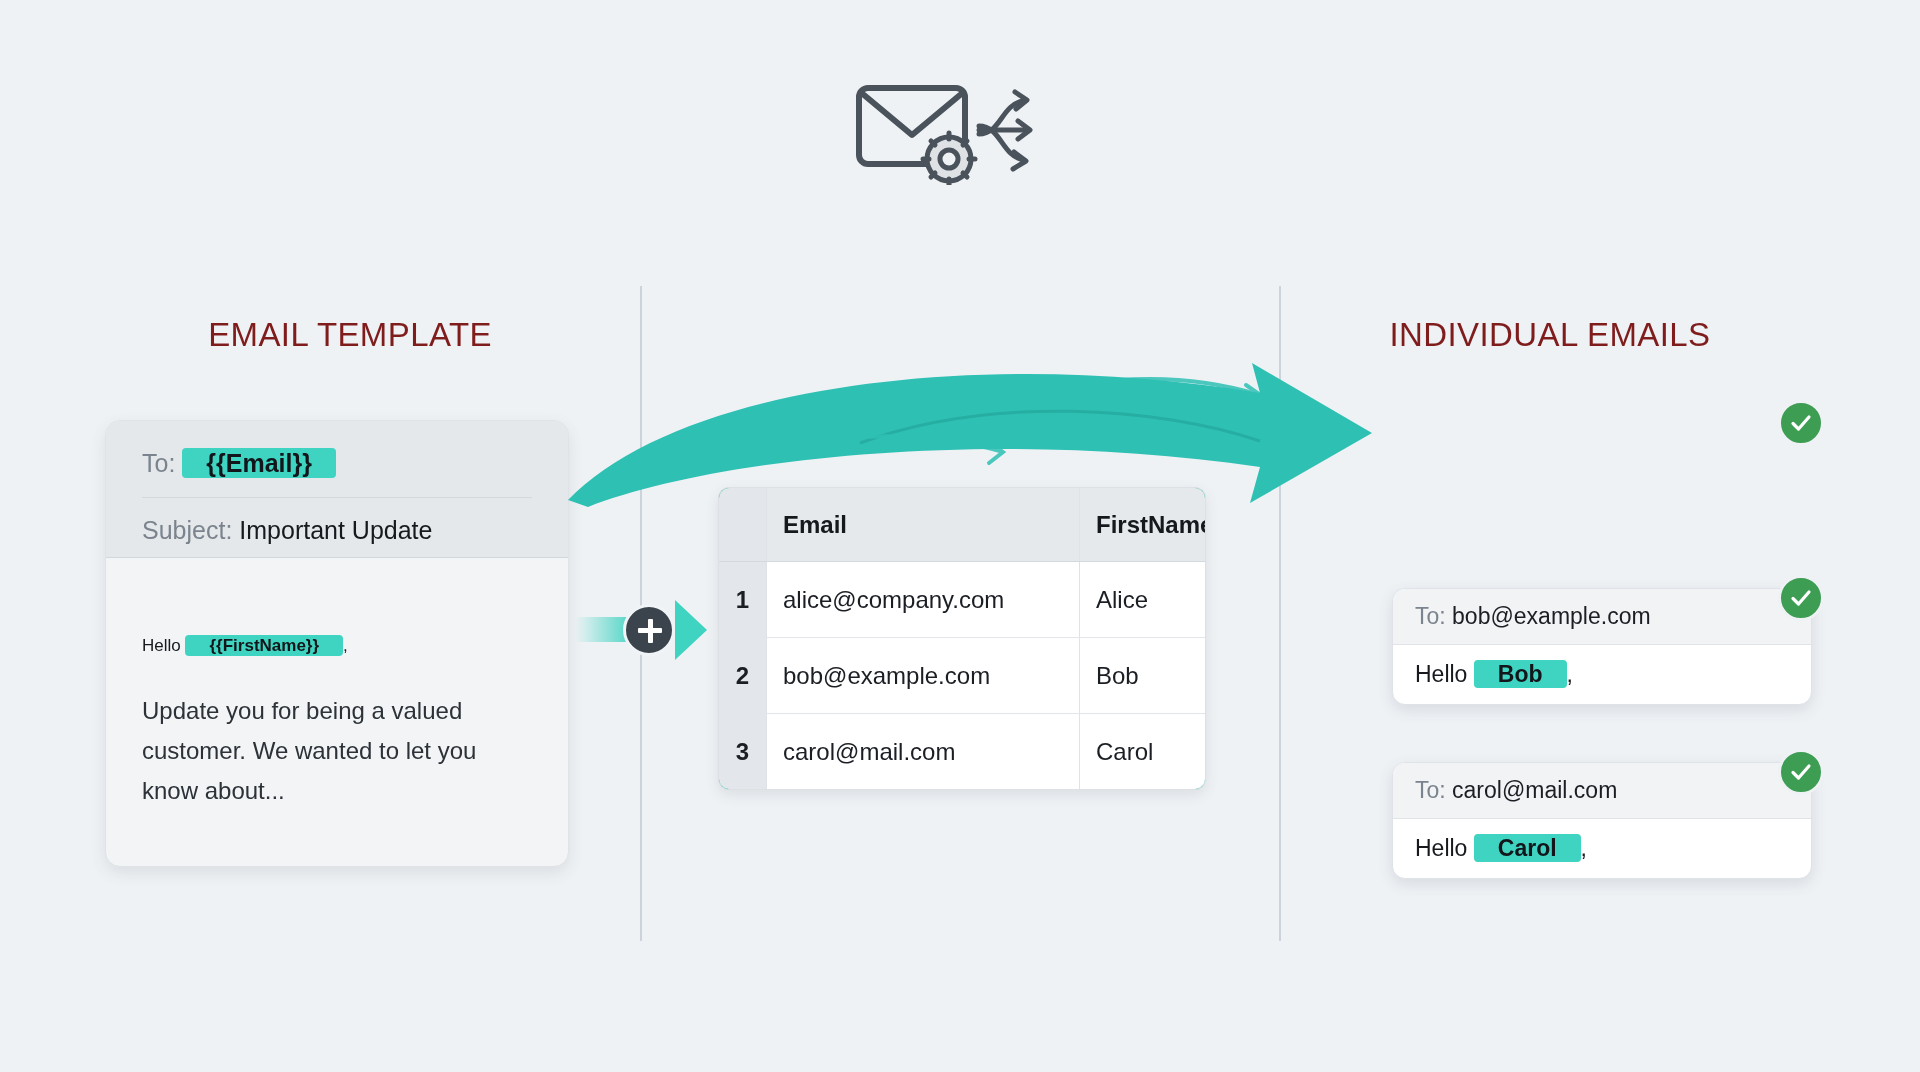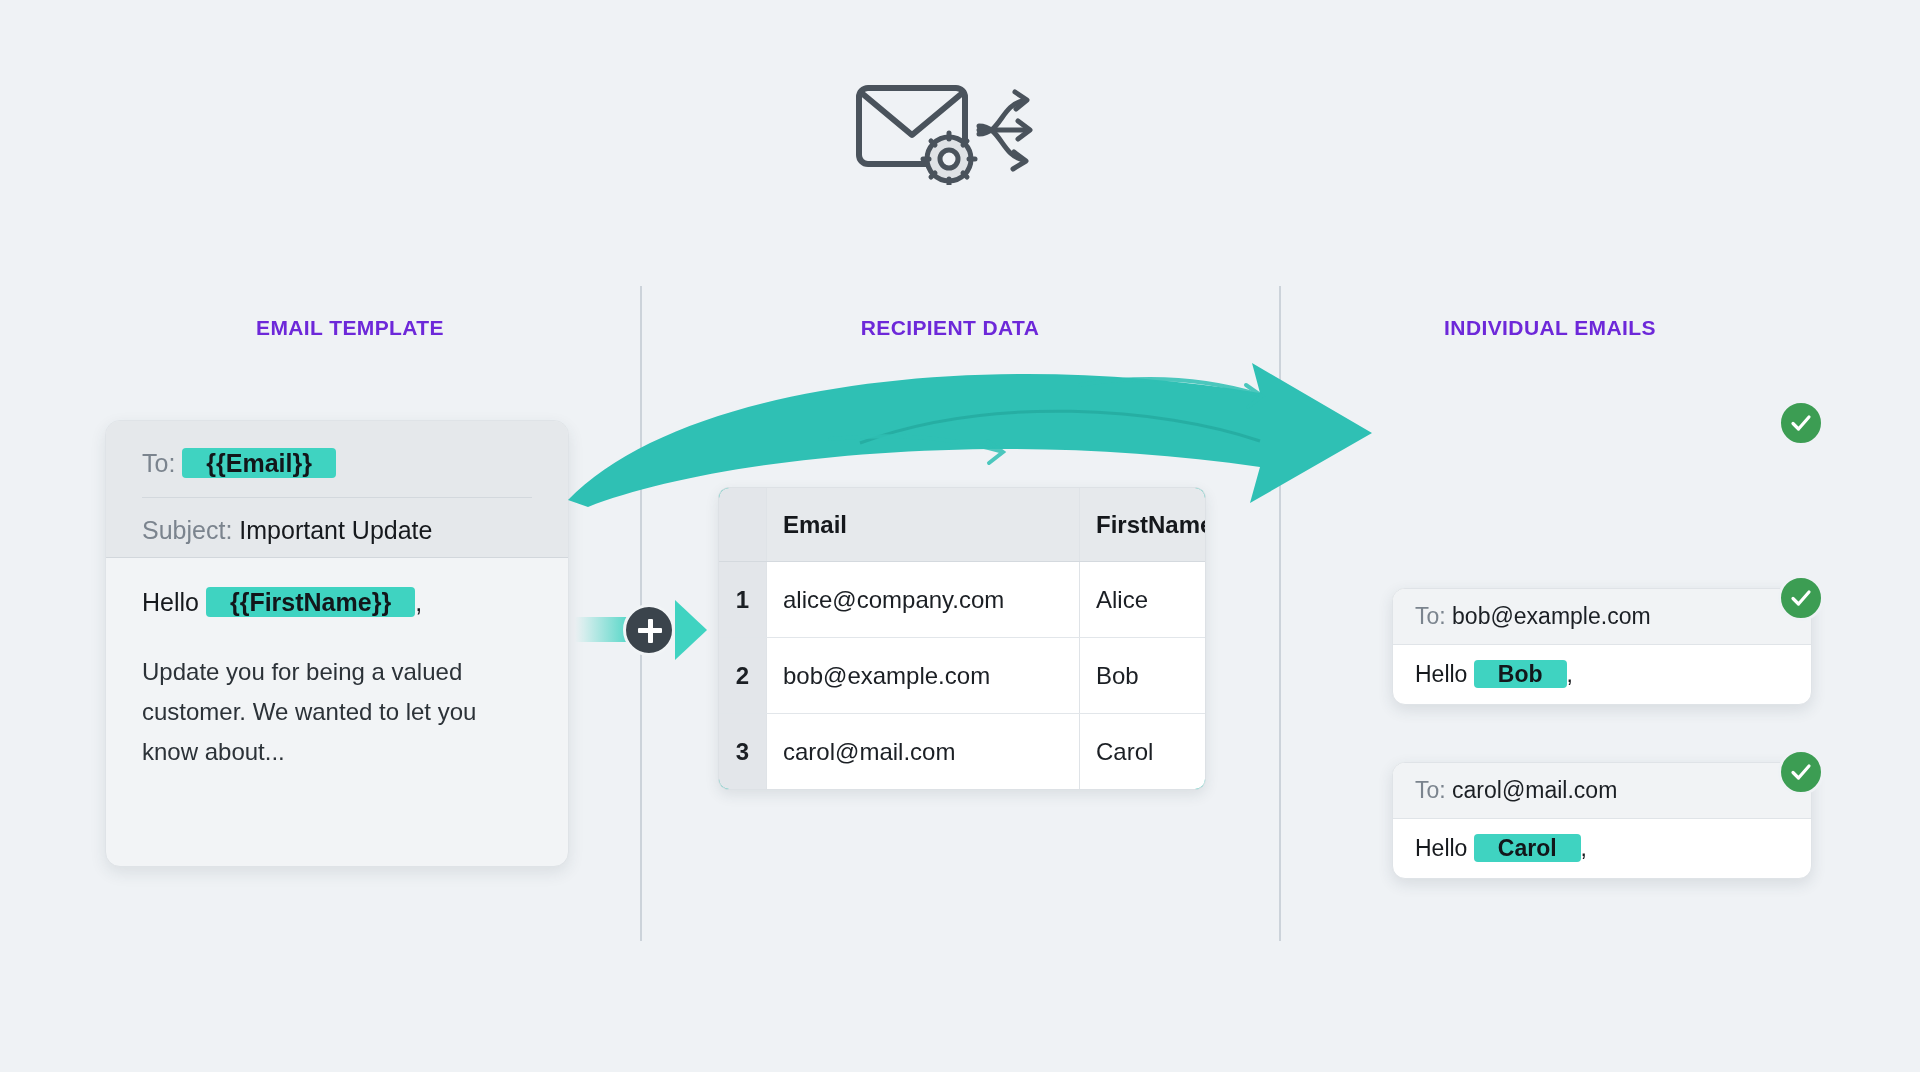--- a/index.html
+++ b/index.html
@@ -11,21 +11,21 @@
     position:relative;
   }
   .stage{position:absolute;inset:0;}
 
   
   .hero-icon{position:absolute;left:855px;top:75px;width:200px;height:110px;}
 
   
   .col-head{
     position:absolute;
-    font-size:21px;font-weight:bold;color:#6d28d9;
+    font-size:33px;font-weight:normal;color:#7f1d1d;
     letter-spacing:.4px;text-align:center;white-space:nowrap;
   }
   #head-0{left:60px;top:316px;width:580px;}
   #head-1{left:660px;top:316px;width:580px;}
   #head-2{left:1260px;top:316px;width:580px;}
 
   
   .divider{position:absolute;width:2px;background:#ccd3da;top:286px;height:655px;}
   #div-0{left:640px;}
   #div-1{left:1279px;}
@@ -43,21 +43,21 @@
     border-bottom:1px solid #d2d7dc;
   }
   .tpl-row{font-size:25px;color:#16191d;line-height:40px;white-space:nowrap;}
   .lbl-muted{color:#7b848e;}
   .hl{
     background:#3fd3c1;color:#12161a;font-weight:bold;
     border-radius:4px;padding:1px 24px;
   }
   .tpl-rule{height:1px;background:#d3d8dd;margin:14px 0 12px 0;}
   .tpl-body{padding:30px 36px;}
-  .tpl-greet{font-size:25px;color:#16191d;margin-bottom:35px;white-space:nowrap;}
+  .tpl-greet{font-size:17px;color:#16191d;margin-bottom:35px;white-space:nowrap;margin-top:48px;}
   .tpl-para{font-size:24px;color:#2c3238;line-height:40px;}
 
   
   .merge{position:absolute;left:575px;top:600px;width:130px;height:60px;}
   .merge-bar{
     position:absolute;left:0;top:17px;width:62px;height:25px;
     background:linear-gradient(90deg,rgba(63,211,193,0) 0%,#3fd3c1 100%);
   }
   .merge-circle{
     position:absolute;left:48px;top:4px;width:52px;height:52px;border-radius:50%;
@@ -154,21 +154,20 @@
           <path d="M76 66 L80 70"></path>
             <path d="M108 98 L112 102"></path>
           <path d="M112 66 L108 70"></path>
             <path d="M80 98 L76 102"></path>
         </g>
       </g>
     </svg>
   </div>
 
   <div class="col-head" id="head-0">EMAIL TEMPLATE</div>
-  <div class="col-head" id="head-1">RECIPIENT DATA</div>
   <div class="col-head" id="head-2">INDIVIDUAL EMAILS</div>
 
   <div class="divider" id="div-0"></div>
   <div class="divider" id="div-1"></div>
 
   <div class="tpl-card">
     <div class="tpl-head">
       <div class="tpl-row">
         <span class="lbl-muted">To:</span>
         <span class="hl">{{Email}}</span>

